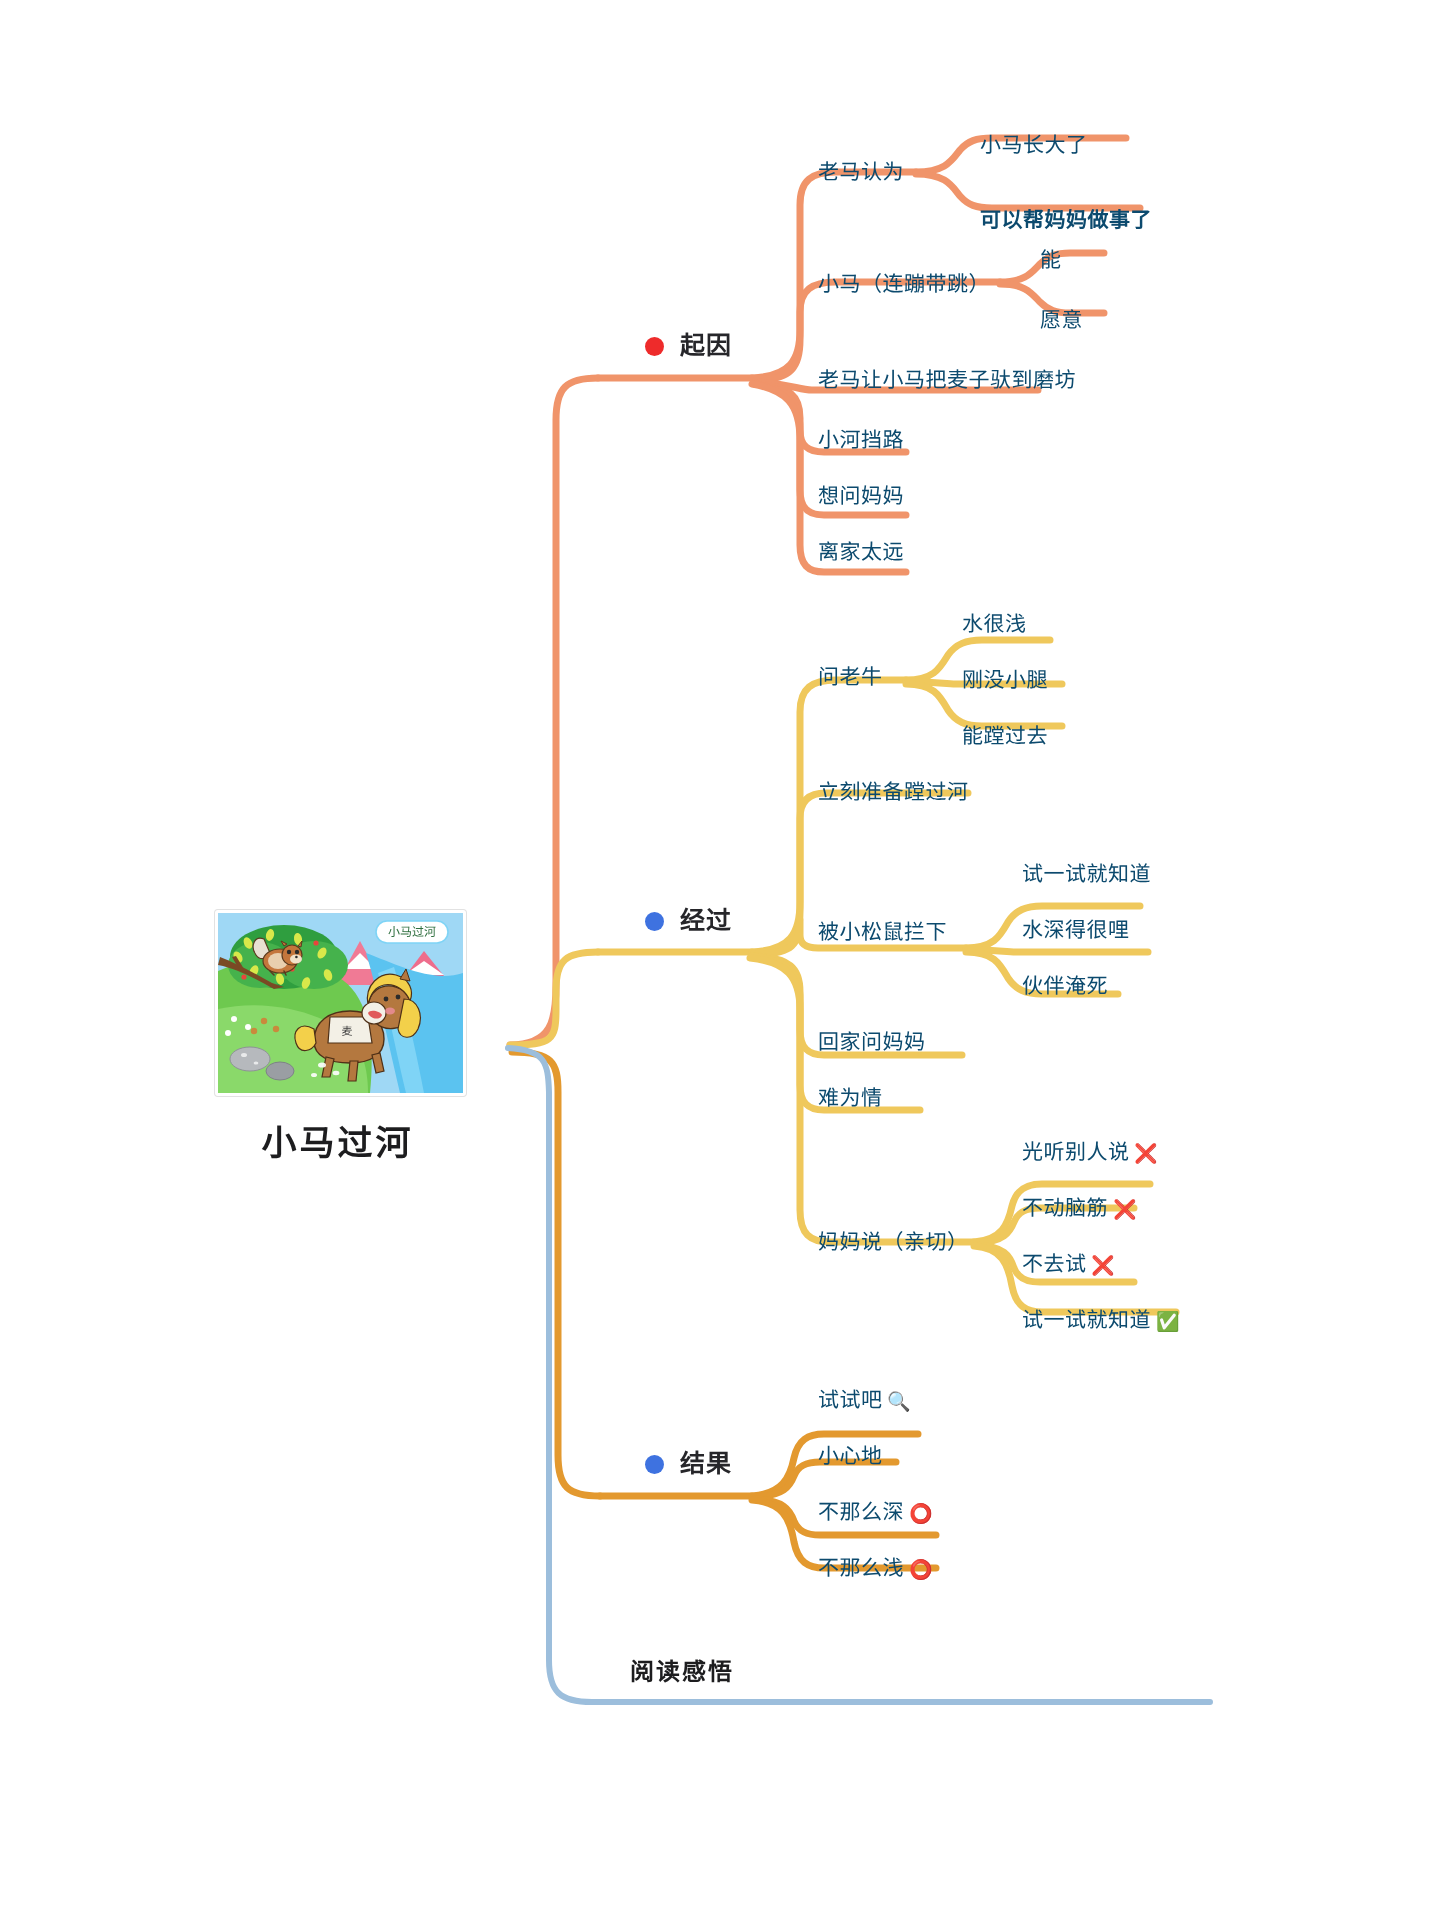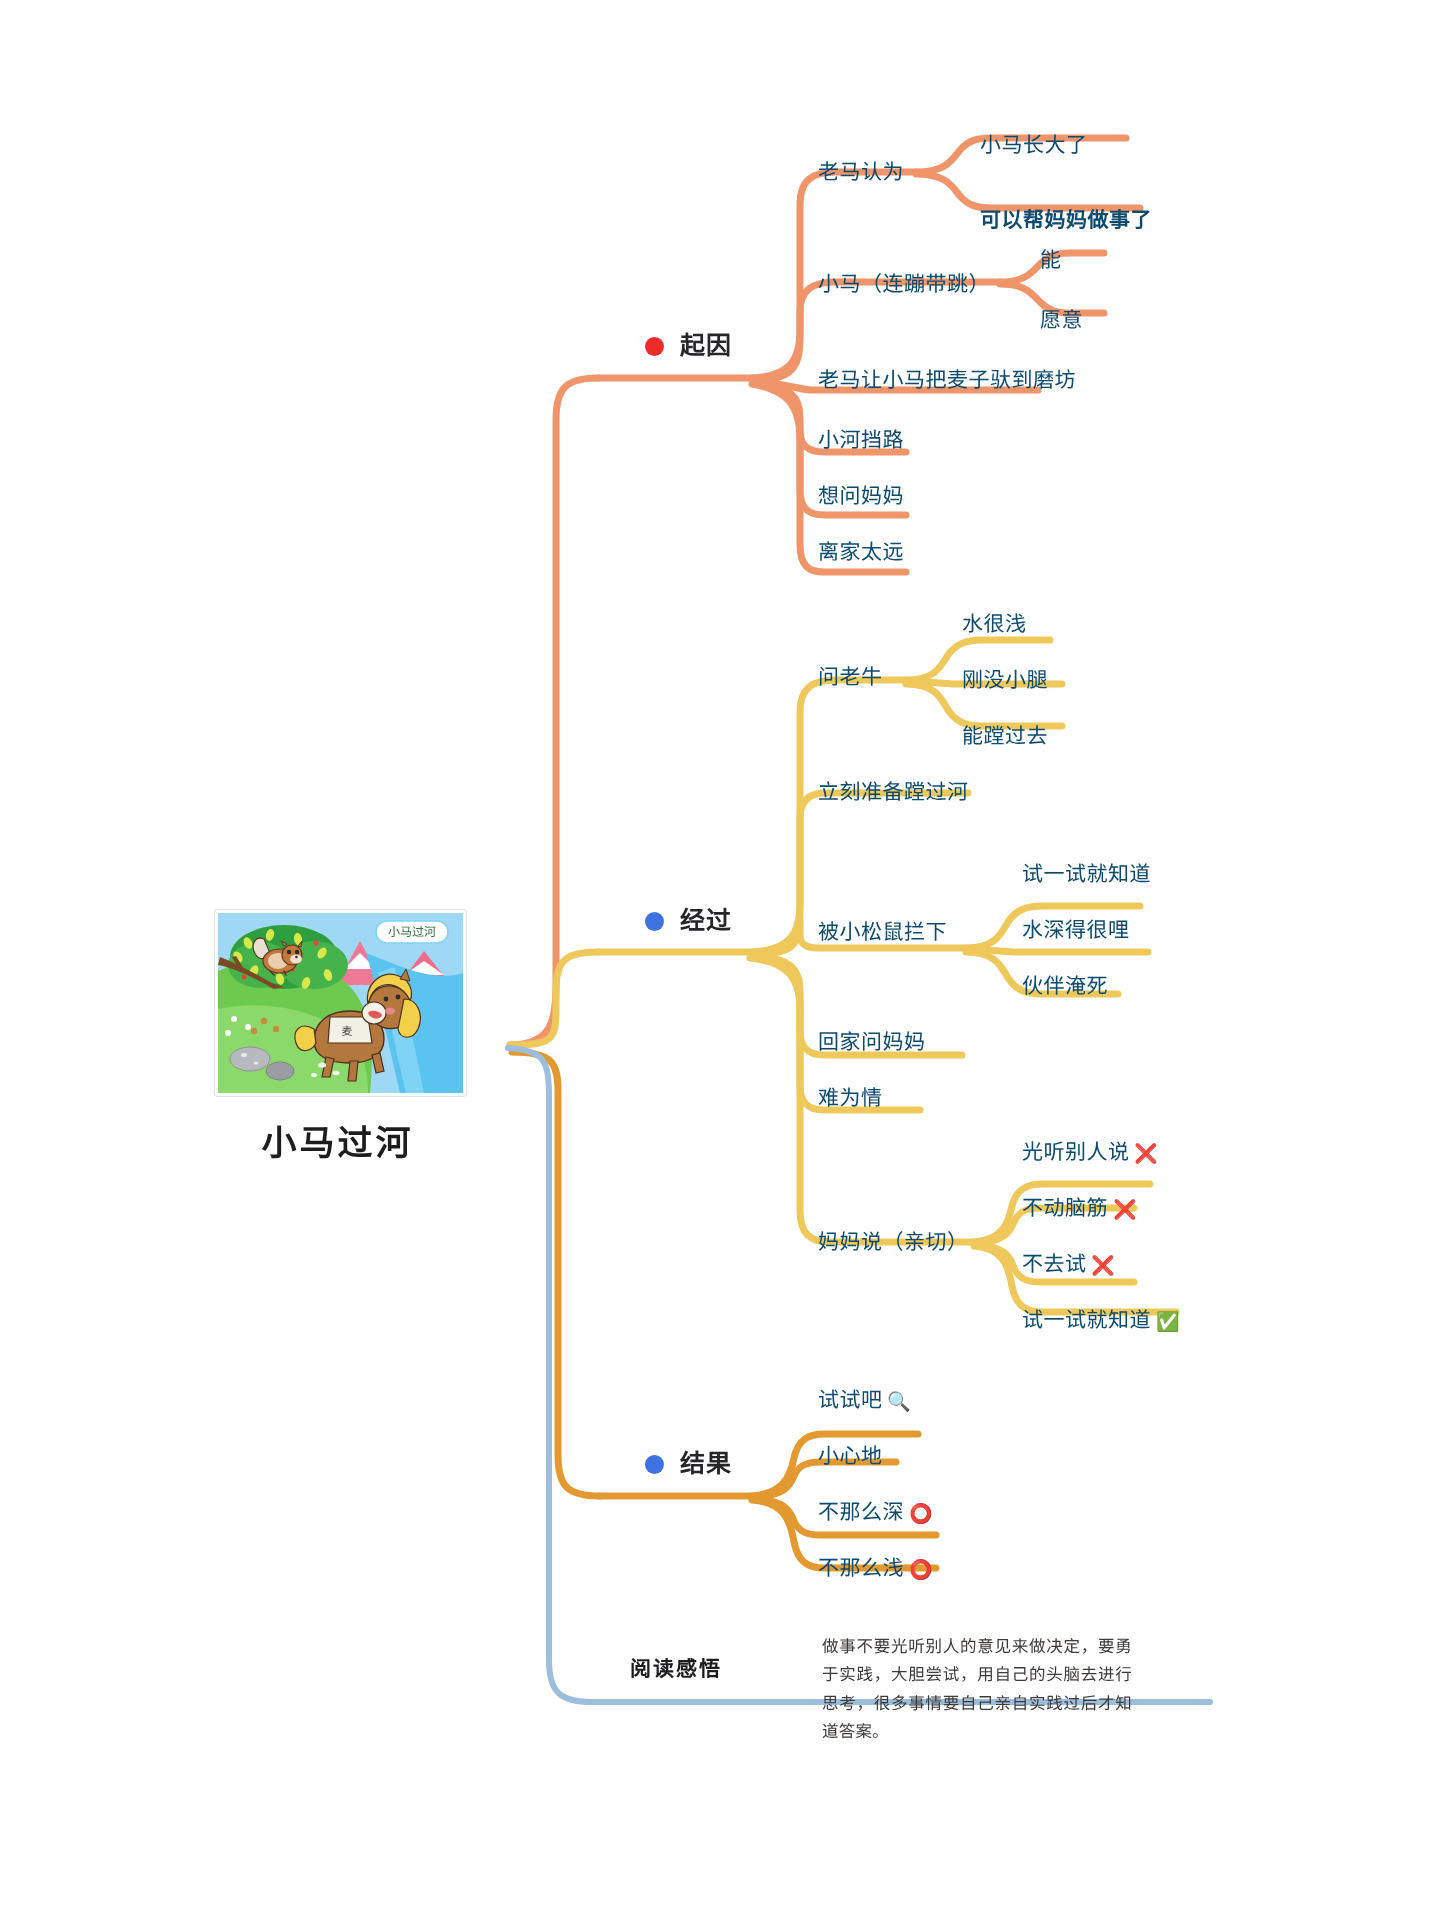--- a/index.html
+++ b/index.html
@@ -26,21 +26,21 @@
     width:245px;height:180px;border:3px solid #ffffff;border-radius:3px;
     box-shadow:0 0 0 1px #e2e2e2;overflow:hidden;position:relative;background:#8fd3f4;
   }
   .hero-frame svg{display:block;width:100%;height:100%;}
   .hero-title{
     margin-top:18px;text-align:center;font-size:35px;font-weight:700;
     color:#1d1d1f;letter-spacing:3px;
   }
 
   
-  .insight-title{position:absolute;left:630px;top:1652px;font-size:21px;font-weight:700;color:#1d1d1f;letter-spacing:2px;}
+  .insight-title{position:absolute;left:630px;top:1652px;font-size:24px;font-weight:700;color:#1d1d1f;letter-spacing:2px;}
   .insight-body{
     position:absolute;left:822px;top:1632px;width:310px;
     font-size:16.5px;line-height:1.72;color:#3d3a38;text-align:justify;letter-spacing:.2px;
   }
 </style>
 </head>
 <body>
 
 <div id="map">
 
@@ -280,15 +280,14 @@
   </div>
   <div class="node lbl" style="left:818px;top:1444px;">小心地</div>
   <div class="node lbl" style="left:818px;top:1500px;">
     <span>不那么深</span><span class="emoji">⭕</span>
   </div>
   <div class="node lbl" style="left:818px;top:1556px;">
     <span>不那么浅</span><span class="emoji">⭕</span>
   </div>
 
   <div class="insight-title">阅读感悟</div>
-  <div class="insight-body">做事不要光听别人的意见来做决定，要勇于实践，大胆尝试，用自己的头脑去进行思考，很多事情要自己亲自实践过后才知道答案。</div>
 
 </div>
 
 </body></html>

